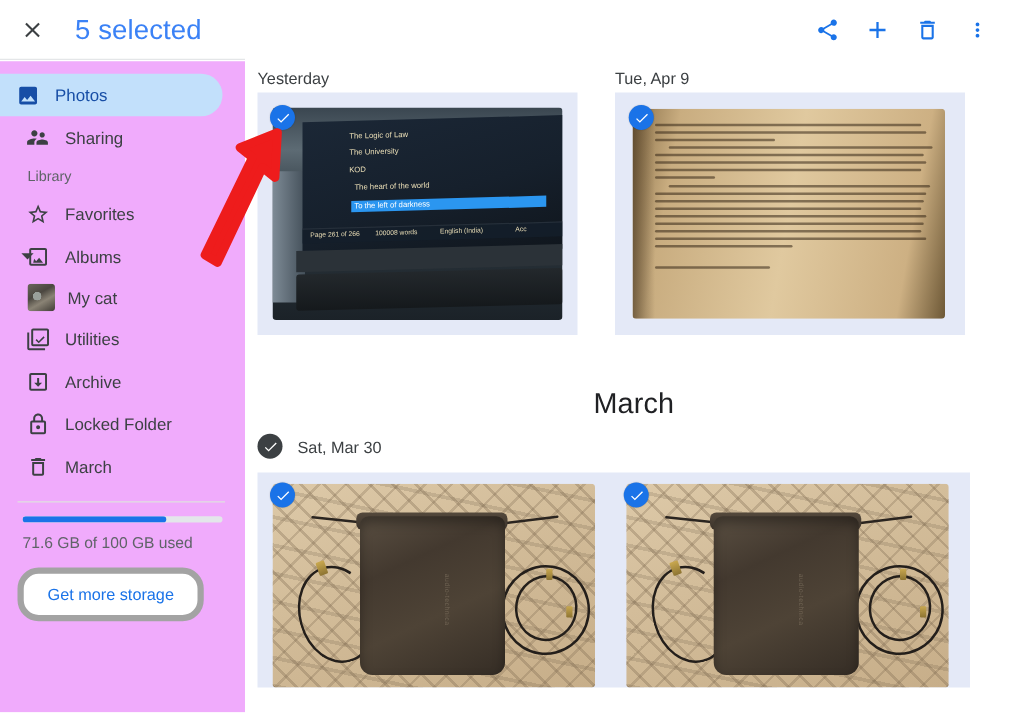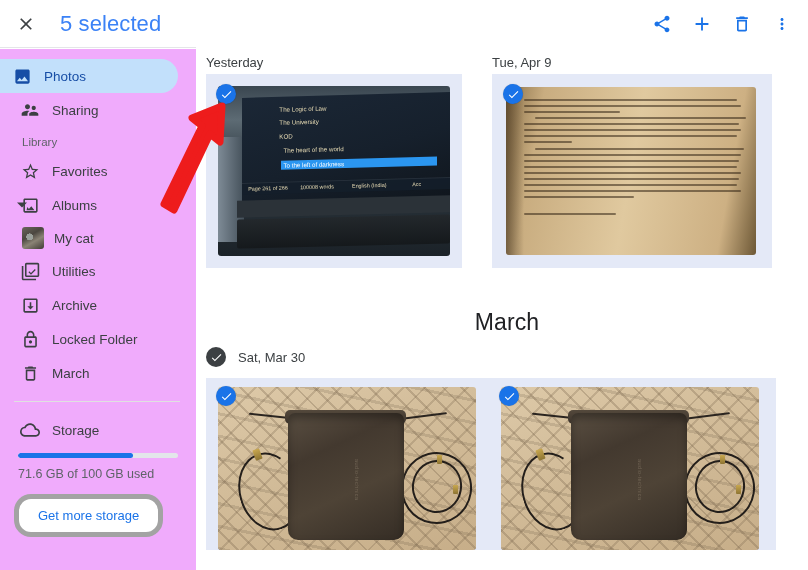--- a/index.html
+++ b/index.html
@@ -471,28 +471,20 @@
       <span class="nav-ico">
         <svg width="19" height="19" viewBox="0 0 24 24">
           <path d="M6 19c0 1.1.9 2 2 2h8c1.1 0 2-.9 2-2V7H6v12zM8 9h8v10H8V9zm7.5-5l-1-1h-5l-1 1H5v2h14V4h-3.5z" fill="#3c4043"></path>
         </svg>
       </span>
       <span class="nav-label">March</span>
     </div>
 
     <div class="divider"></div>
 
-    <div class="nav-item">
-      <span class="nav-ico">
-        <svg width="20" height="20" viewBox="0 0 24 24">
-          <path d="M19.35 10.04C18.67 6.59 15.64 4 12 4 9.11 4 6.6 5.64 5.35 8.04 2.34 8.36 0 10.91 0 14c0 3.31 2.69 6 6 6h13c2.76 0 5-2.24 5-5 0-2.64-2.05-4.78-4.65-4.96zM19 18H6c-2.21 0-4-1.79-4-4 0-2.05 1.53-3.76 3.56-3.97l1.07-.11.5-.95C8.08 7.14 9.94 6 12 6c2.62 0 4.88 1.86 5.39 4.43l.3 1.5 1.53.11c1.56.1 2.78 1.41 2.78 2.96 0 1.65-1.35 3-3 3z" fill="#3c4043"></path>
-        </svg>
-      </span>
-      <span class="nav-label">Storage</span>
-    </div>
 
     <div class="storage-bar-wrap">
       <div class="storage-bar-fill" id="storage-fill" style="width: 71.6%;"></div>
     </div>
     <div class="storage-text">71.6 GB of 100 GB used</div>
     <div class="storage-btn">Get more storage</div>
   </div>
 
   <div class="content">
 

